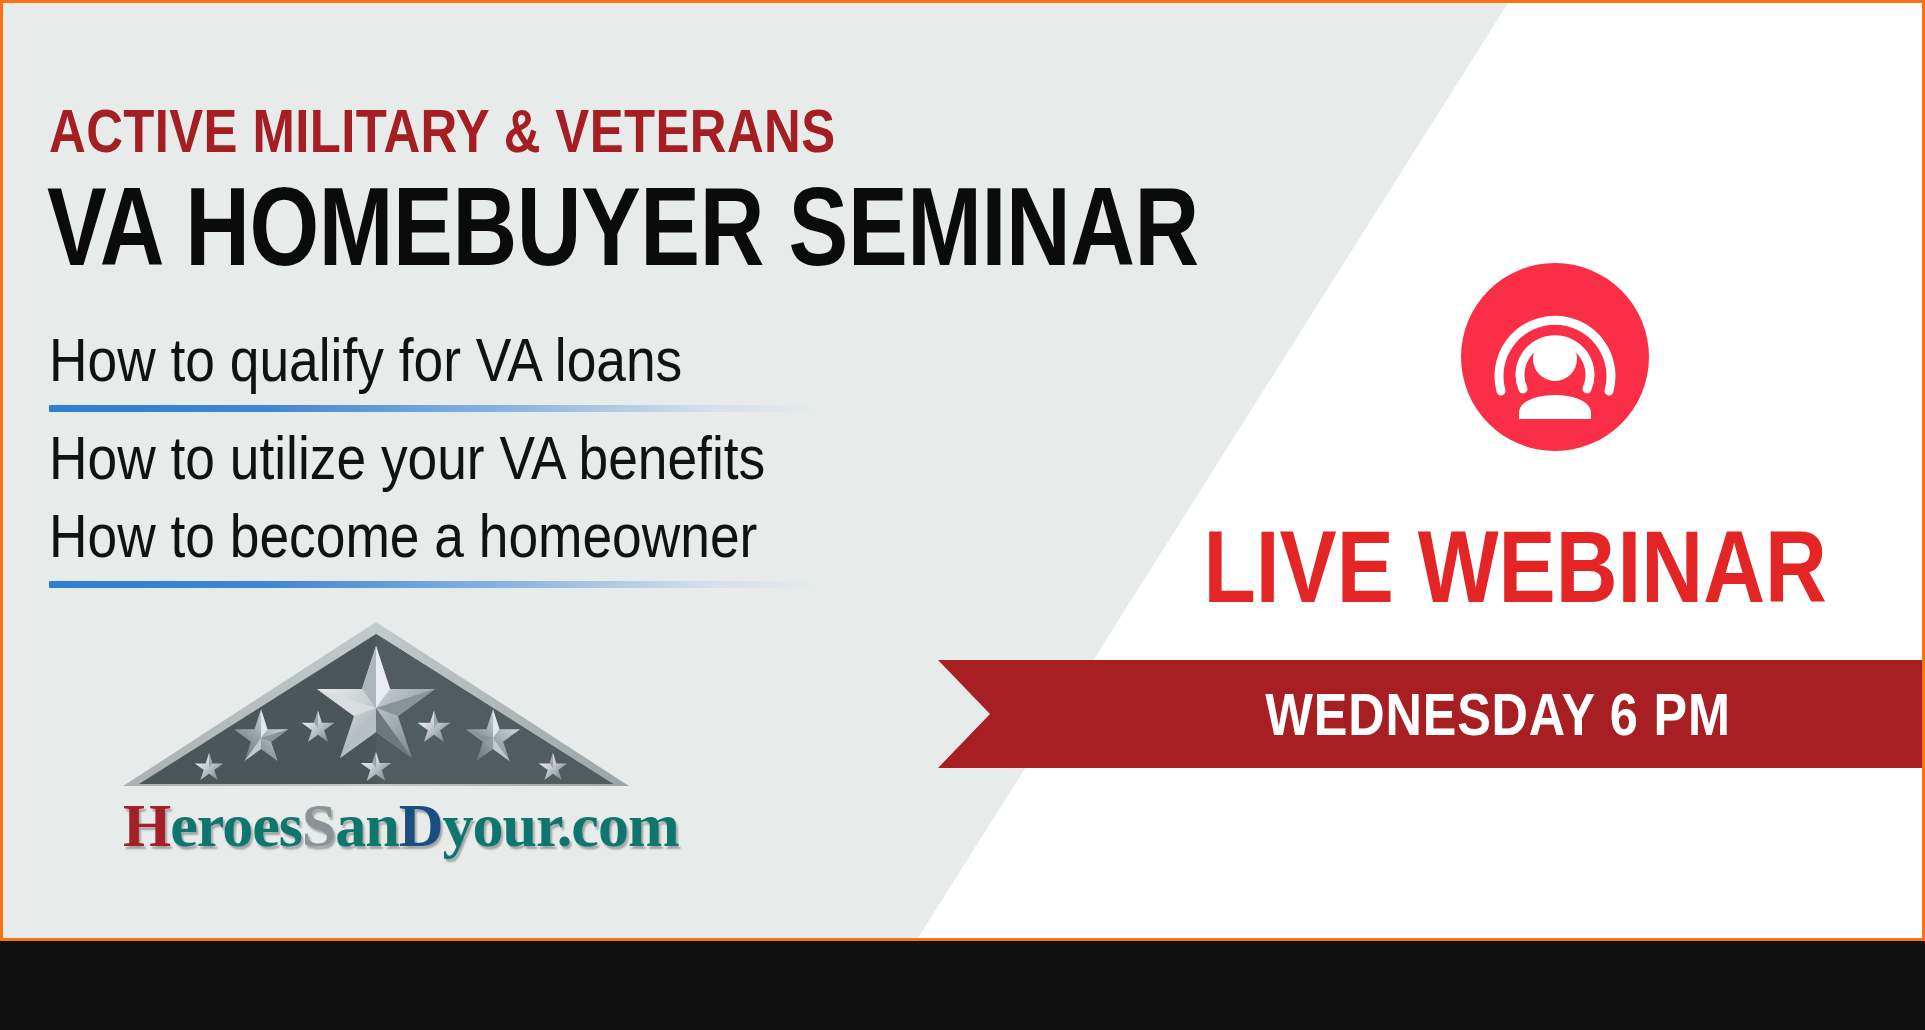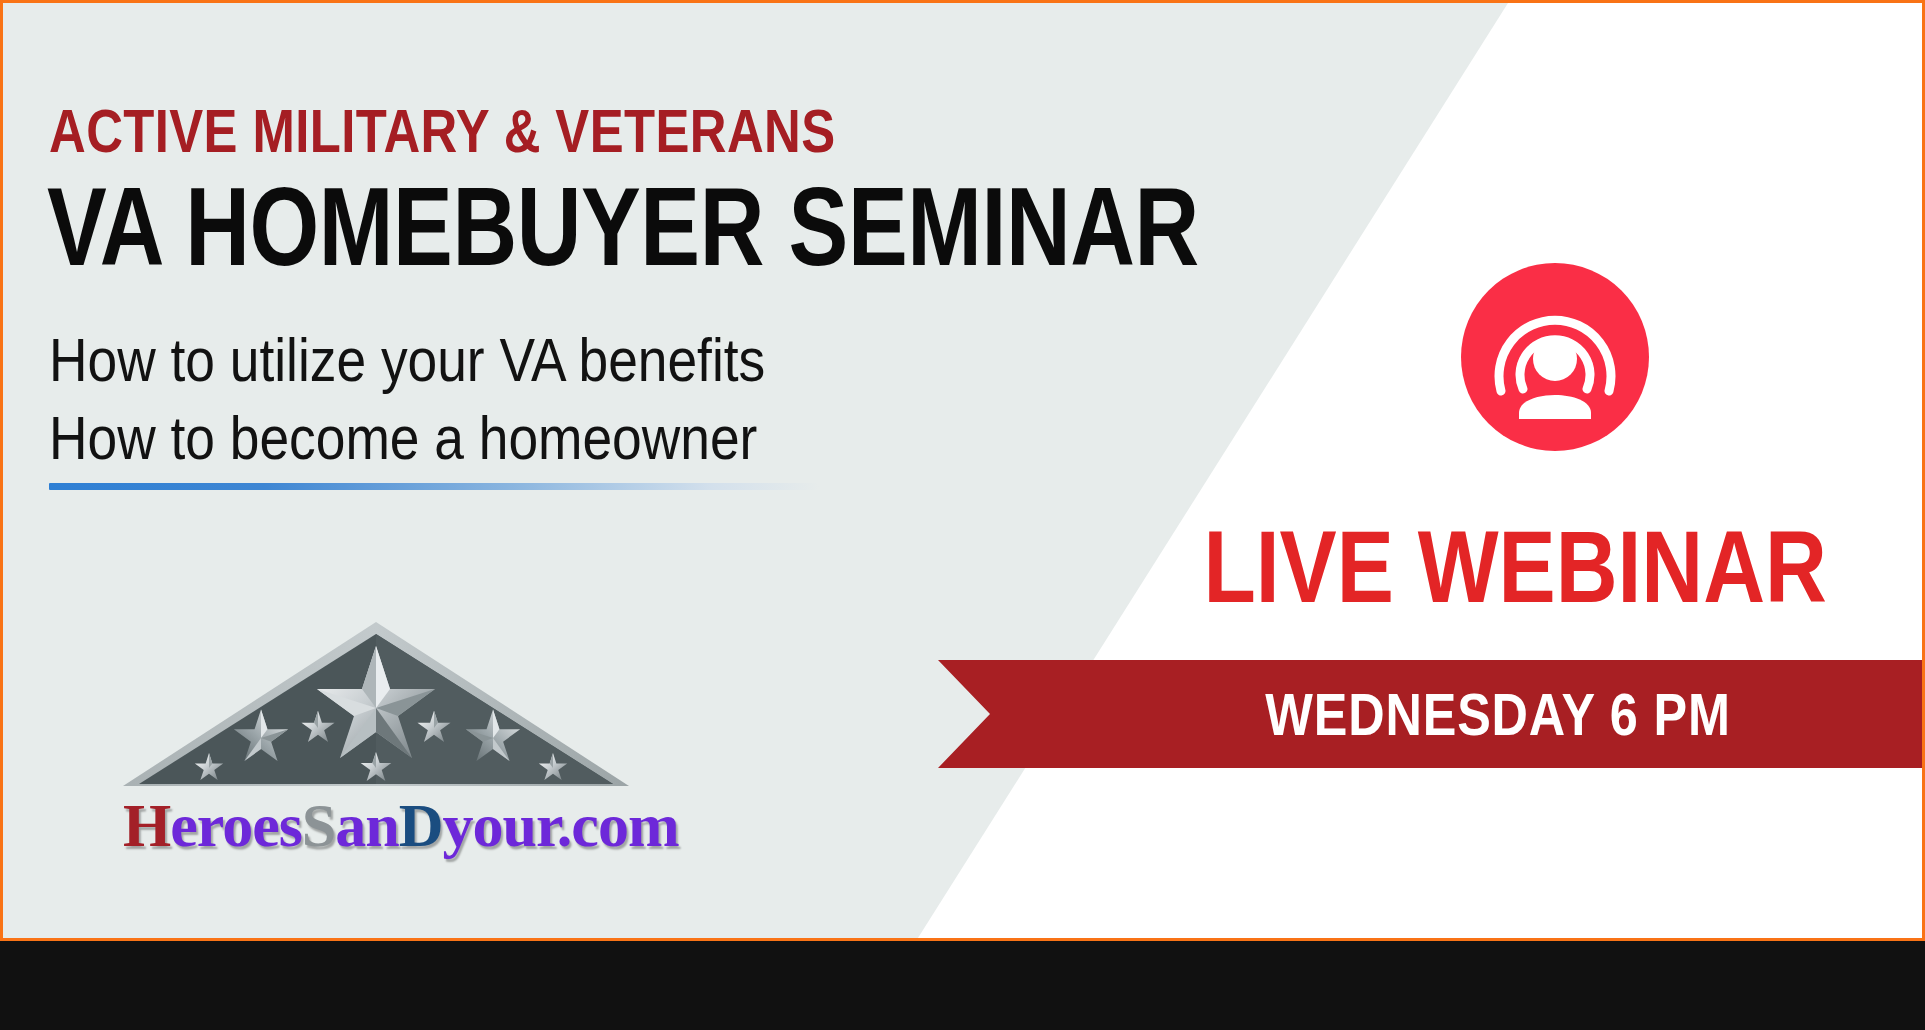--- a/index.html
+++ b/index.html
@@ -67,21 +67,21 @@
     position:absolute;left:2px;top:178px;
     font-family:"Liberation Serif", serif;
     font-weight:700;
     font-size:62px;
     line-height:62px;
     letter-spacing:-1px;
     white-space:nowrap;
     text-shadow:2px 3px 2px rgba(0,0,0,.30);
   }
   .lw-h{color:#A32028;}
-  .lw-blk{color:#6d28d9;margin-top:7px;}
+  .lw-blk{color:#0f766e;margin-top:7px;}
   .lw-s{color:#8C9396;}
   .lw-d{color:#1A4D80;}
 
   
   .right{position:absolute;left:1100px;top:0;width:825px;height:1030px;z-index:4;}
 
   .webinar-badge{
     position:absolute;left:358px;top:260px;
     width:188px;height:188px;border-radius:50%;
     background:#FA2E46;
@@ -122,20 +122,24 @@
 
   <div class="white-wedge"></div>
 
   <div class="left">
 
     <div class="eyebrow">ACTIVE MILITARY &amp; VETERANS</div>
     <div class="headline">VA HOMEBUYER SEMINAR</div>
 
     <div class="bullets">
 
+      <div class="bullet-row">
+        <div class="bullet-text">How to qualify for VA loans</div>
+        <div class="bullet-rule"></div>
+      </div>
 
       <div class="bullet-row">
         <div class="bullet-text">How to utilize your VA benefits</div>
       </div>
 
       <div class="bullet-row">
         <div class="bullet-text">How to become a homeowner</div>
         <div class="bullet-rule"></div>
       </div>
 

